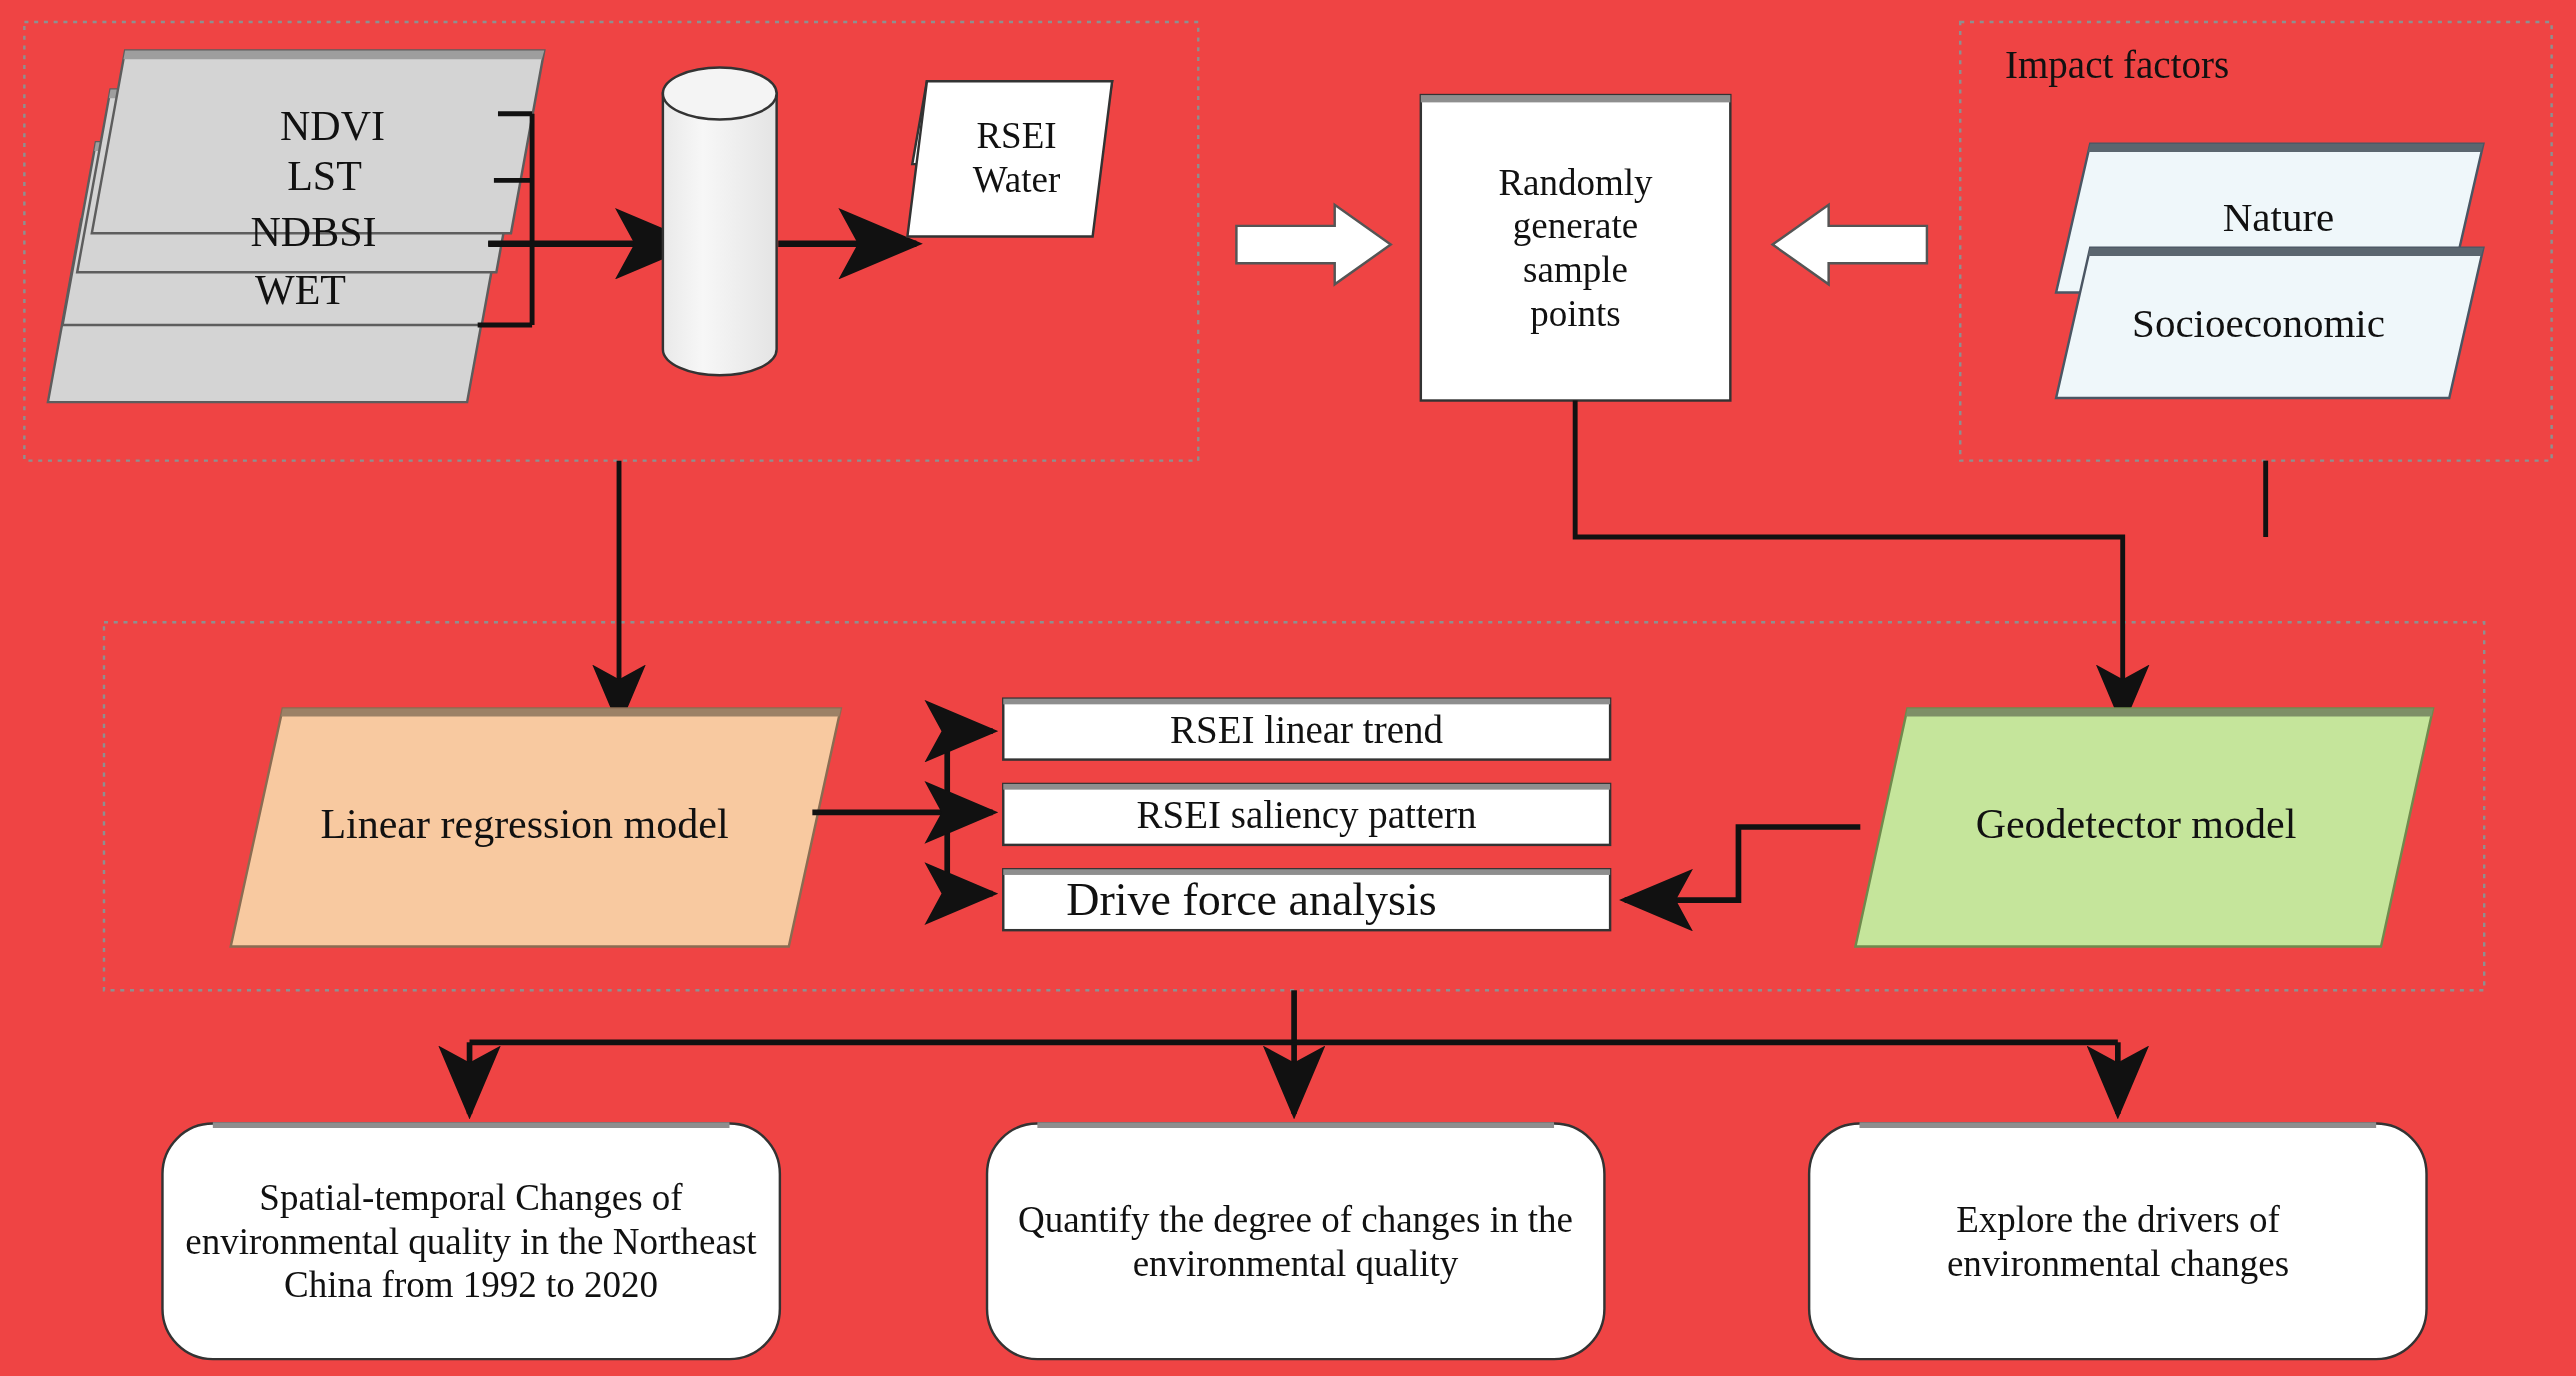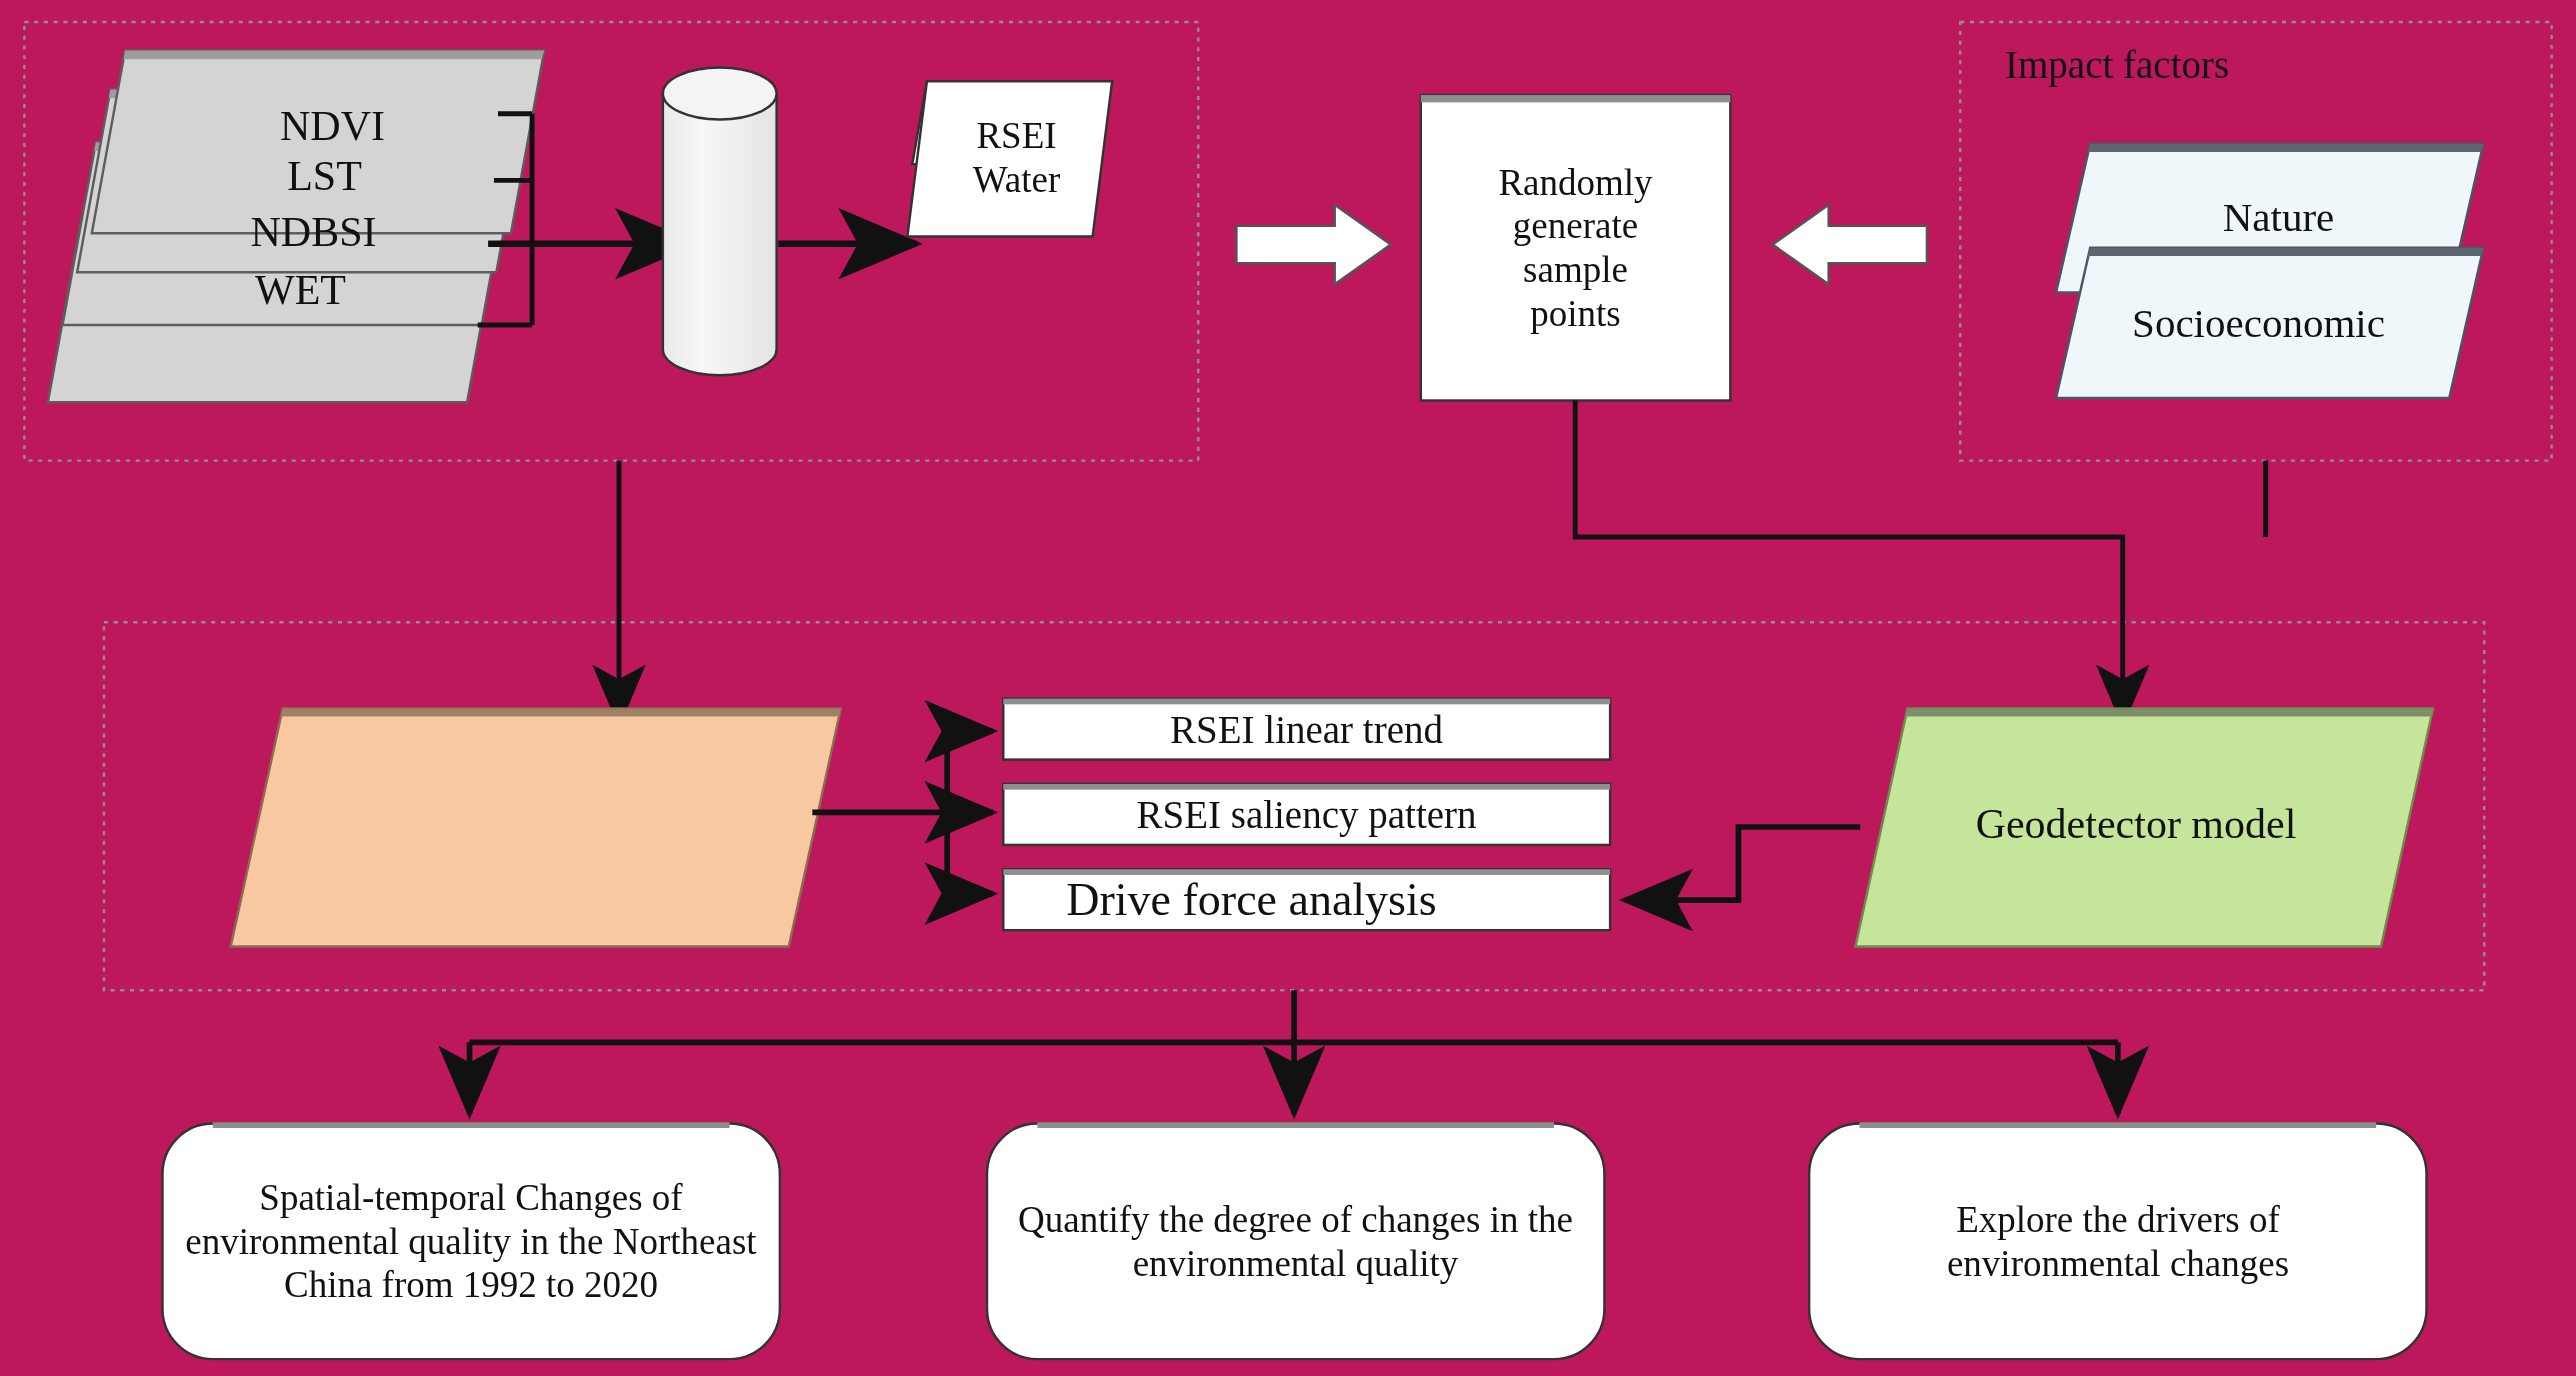--- a/index.html
+++ b/index.html
@@ -1,17 +1,17 @@
 <!DOCTYPE html>
 <html style="font-size:13px"><head>
 <meta charset="utf-8">
 <style>
   html,body{margin:0;padding:0;background:#ffffff;}
   body{font-family:"Liberation Serif", serif;}
-  #stage{position:relative;width:2576px;height:1377px;overflow:hidden;background:#be185d;}
+  #stage{position:relative;width:2576px;height:1377px;overflow:hidden;background:#ef4444;}
   svg#canvas{position:absolute;left:0;top:0;width:2576px;height:1377px;}
   .lbl{position:absolute;color:#111;text-align:center;line-height:1.18;
        font-family:"Liberation Serif", serif; white-space:pre-wrap;}
   .ctr{display:flex;align-items:center;justify-content:center;}
 </style>
 </head>
 <body>
 
 <div id="stage">
 
@@ -165,20 +165,21 @@
 
   <div class="lbl ctr" style="left:1427px;top:130px;width:297px;height:236px;font-size:37px;">Randomly
 generate
 sample
 points</div>
 
   <div class="lbl ctr" style="left:2104px;top:193px;width:349px;height:49px;font-size:41px;">Nature</div>
 
   <div class="lbl ctr" style="left:2080px;top:299px;width:357px;height:49px;font-size:41px;">Socioeconomic</div>
 
+  <div class="lbl ctr" style="left:244px;top:800px;width:561px;height:49px;font-size:42px;">Linear regression model</div>
 
   <div class="lbl ctr" style="left:1868px;top:800px;width:536px;height:49px;font-size:42px;">Geodetector model</div>
 
   <div class="lbl ctr" style="left:1003px;top:703px;width:607px;height:54px;font-size:39px;">RSEI linear trend</div>
   <div class="lbl ctr" style="left:1003px;top:788px;width:607px;height:54px;font-size:39px;">RSEI saliency pattern</div>
   <div class="lbl ctr" style="left:1003px;top:873px;width:497px;height:54px;font-size:46px;">Drive force analysis</div>
 
   <div class="lbl ctr" style="left:177px;top:1136px;width:588px;height:211px;font-size:37px;">Spatial-temporal Changes of environmental quality in the Northeast China from 1992 to 2020</div>
   <div class="lbl ctr" style="left:1007px;top:1136px;width:577px;height:211px;font-size:37px;text-align:center;">Quantify the degree of changes in the environmental quality</div>
   <div class="lbl ctr" style="left:1846px;top:1136px;width:544px;height:211px;font-size:37px;">Explore the drivers of environmental changes</div>

